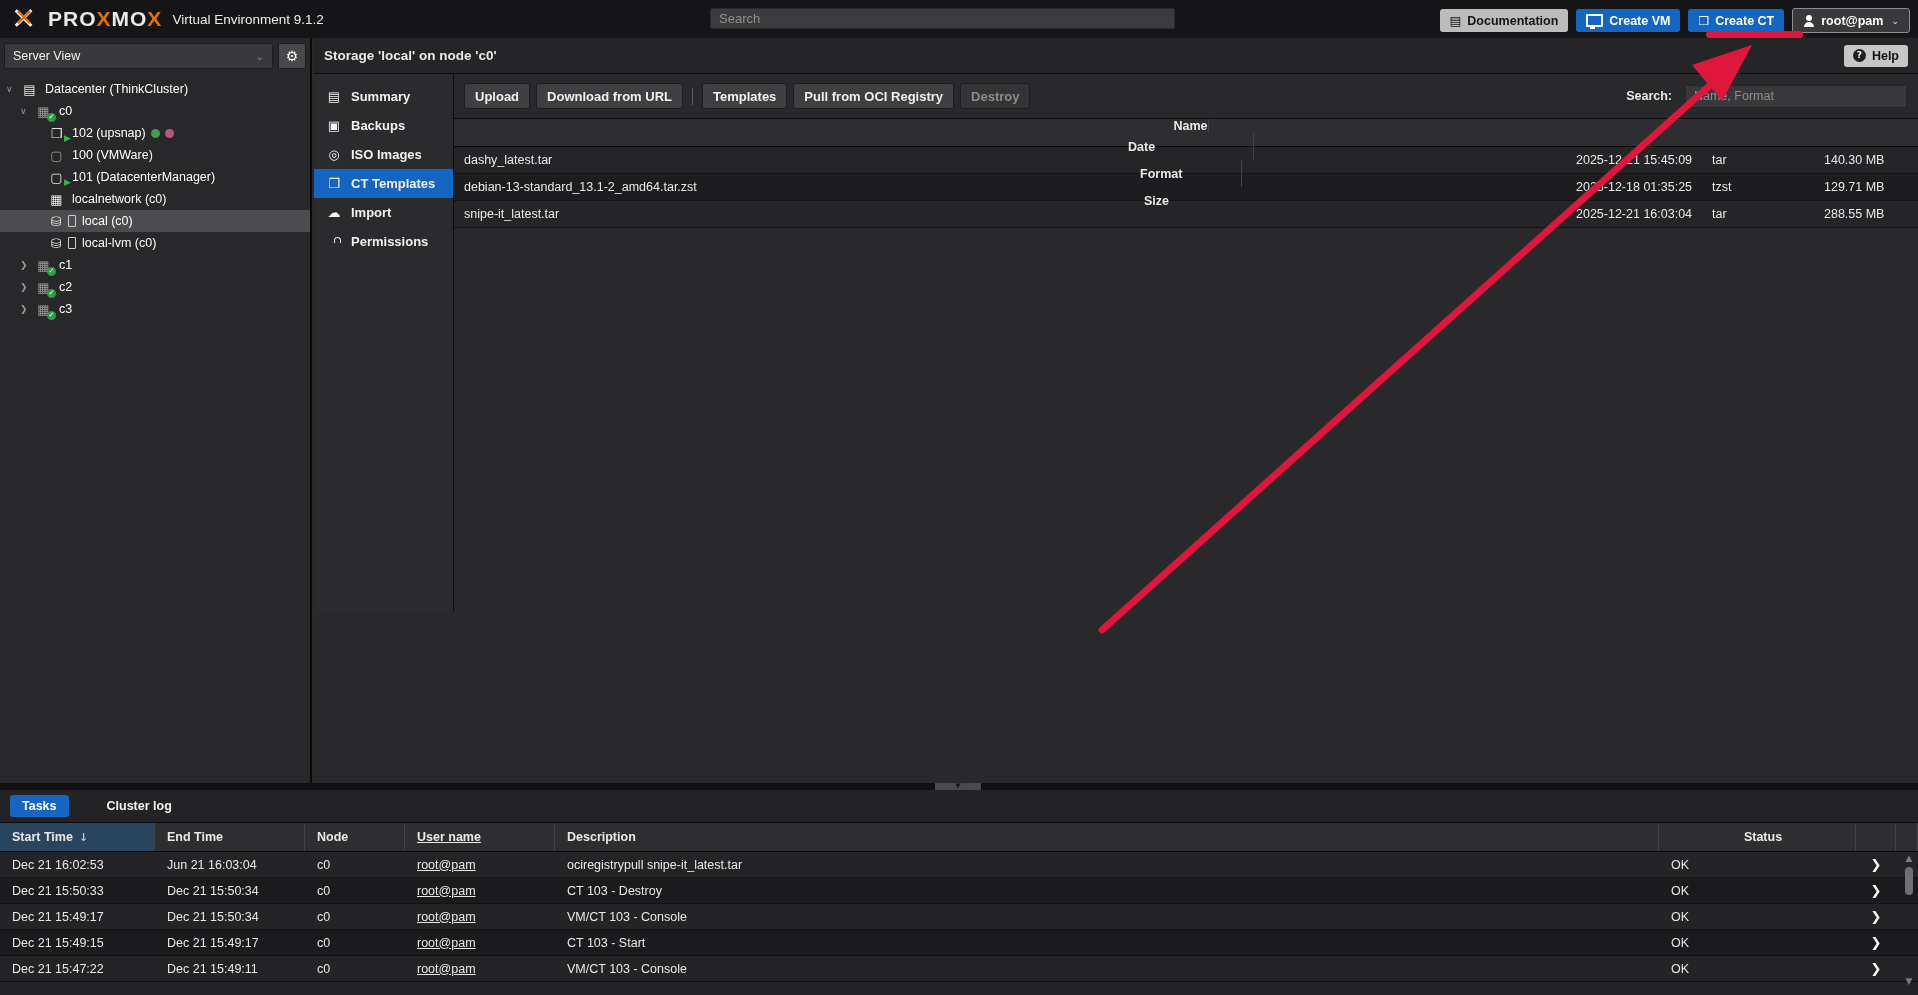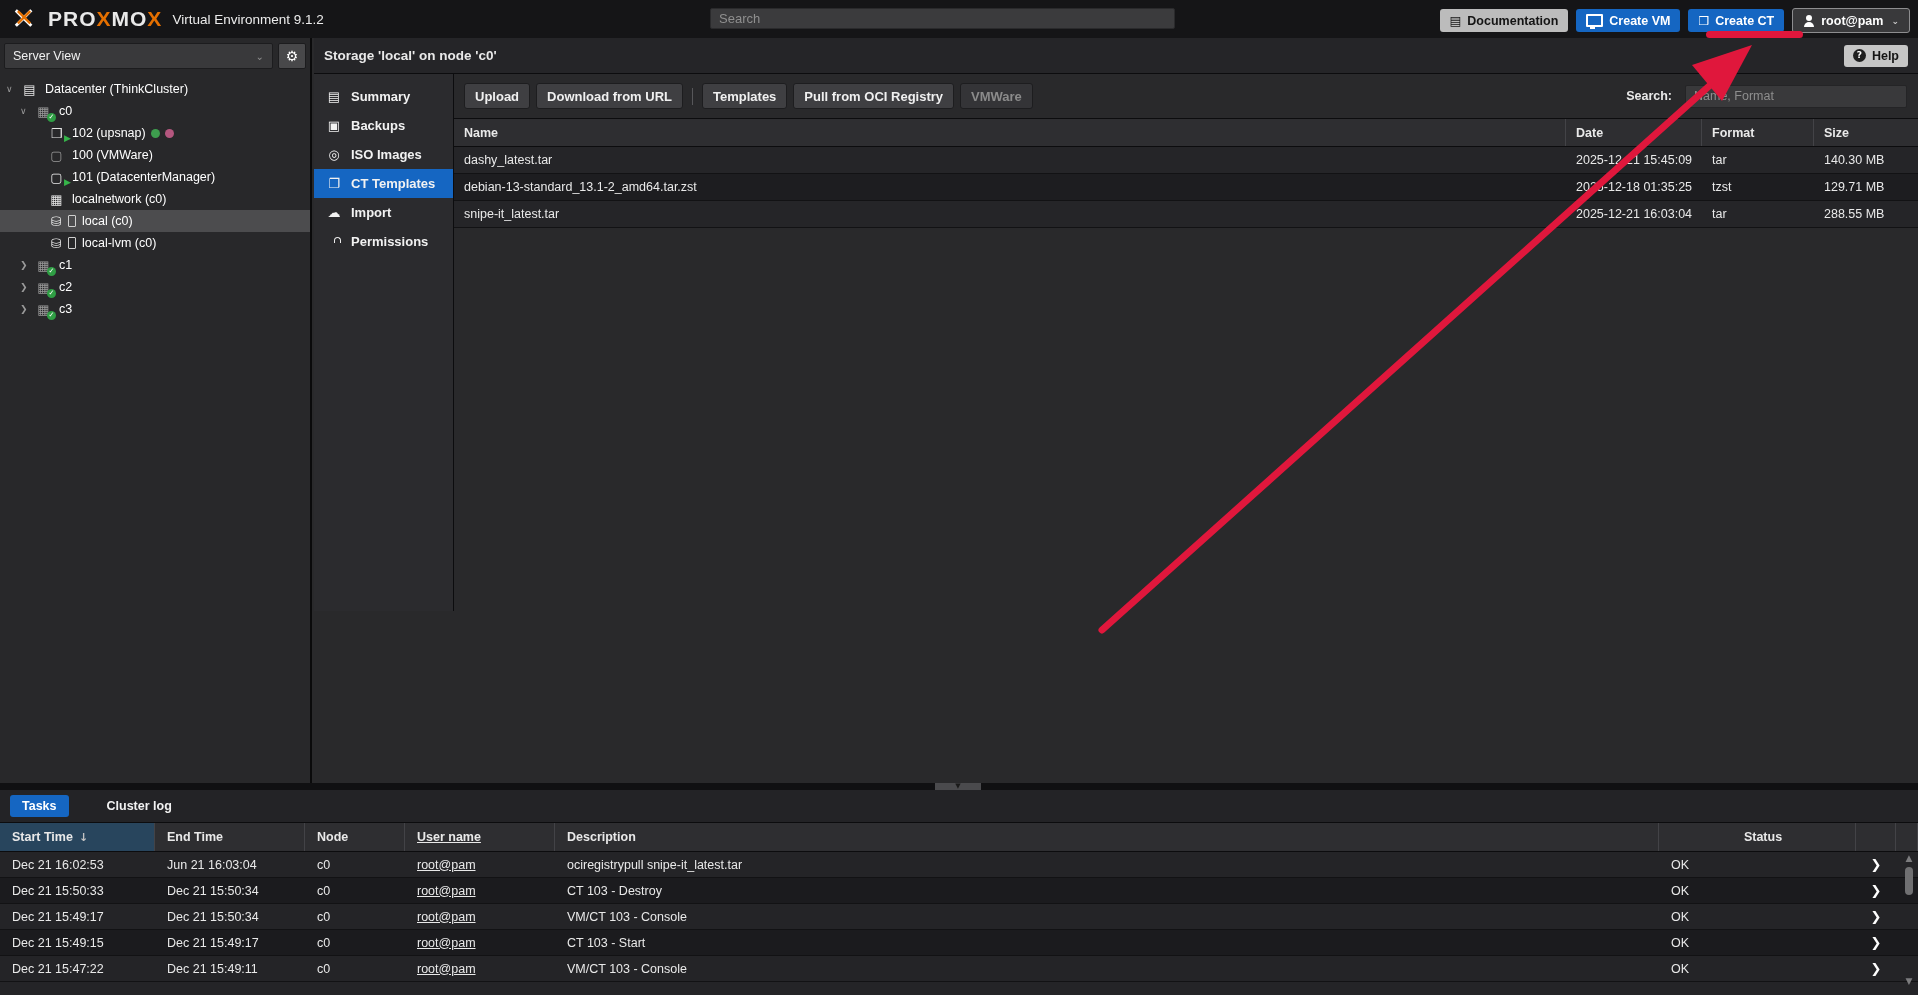--- a/index.html
+++ b/index.html
@@ -67,21 +67,21 @@
   .t-btn{height:24px;display:flex;align-items:center;padding:0 10px;background:#3f3f42;border:1px solid #1d1d1f;border-radius:3px;font-size:13px;font-weight:bold;color:#f0f0f0;}
   .t-btn.disabled{color:#8b8b8b;background:#343437;}
   .tb-sep{width:1px;height:17px;background:#57575a;margin:0 3px;}
   .t-spacer{flex:1;}
   .search-lbl{font-weight:bold;font-size:12.5px;margin-right:7px;}
   .t-search{width:222px;height:23px;background:#39393b;border:1px solid #242426;border-radius:2px;color:#d6d6d6;padding:0 8px;font-size:12.5px;box-sizing:border-box;margin-right:11px;}
   .t-search::placeholder{color:#8e8e8e;}
 
   .gtable{flex:none;}
   .grow,.ghead{display:flex;align-items:center;}
-  .ghead{height:27px;background:#2e2e31;border-top:1px solid #0c0c0e;border-bottom:1px solid #0c0c0e;font-weight:bold;}
+  .ghead{height:27px;background:#2e2e31;border-top:1px solid #0c0c0e;border-bottom:1px solid #0c0c0e;font-weight:bold;flex-direction:column;}
   .ghead>div{border-right:1px solid #434347;box-sizing:border-box;height:100%;display:flex;align-items:center;}
   .ghead>div:last-child{border-right:none;}
   .grow{height:26px;border-bottom:1px solid #121214;}
   .grow.a{background:#252528;} .grow.b{background:#1d1d20;}
   .mc-name{flex:1;padding-left:10px;min-width:0;}
   .mc-date{width:136px;padding-left:10px;flex:none;box-sizing:border-box;}
   .mc-format{width:112px;padding-left:10px;flex:none;box-sizing:border-box;}
   .mc-size{width:104px;padding-left:10px;flex:none;box-sizing:border-box;}
 
   
@@ -280,21 +280,21 @@
           <span>Permissions</span>
         </div>
       </div>
       <div class="main">
         <div class="toolbar">
           <div class="t-btn">Upload</div>
           <div class="t-btn">Download from URL</div>
           <div class="tb-sep"></div>
           <div class="t-btn">Templates</div>
           <div class="t-btn">Pull from OCI Registry</div>
-          <div class="t-btn disabled">VMWare</div>
+          <div class="t-btn disabled">Destroy</div>
           <div class="t-spacer"></div>
           <span class="search-lbl">Search:</span>
           <input class="t-search" value="" placeholder="Name, Format" style="">
         </div>
         <div class="gtable">
           <div class="ghead">
             <div class="mc-name">Name</div>
             <div class="mc-date">Date</div>
             <div class="mc-format">Format</div>
             <div class="mc-size">Size</div>

